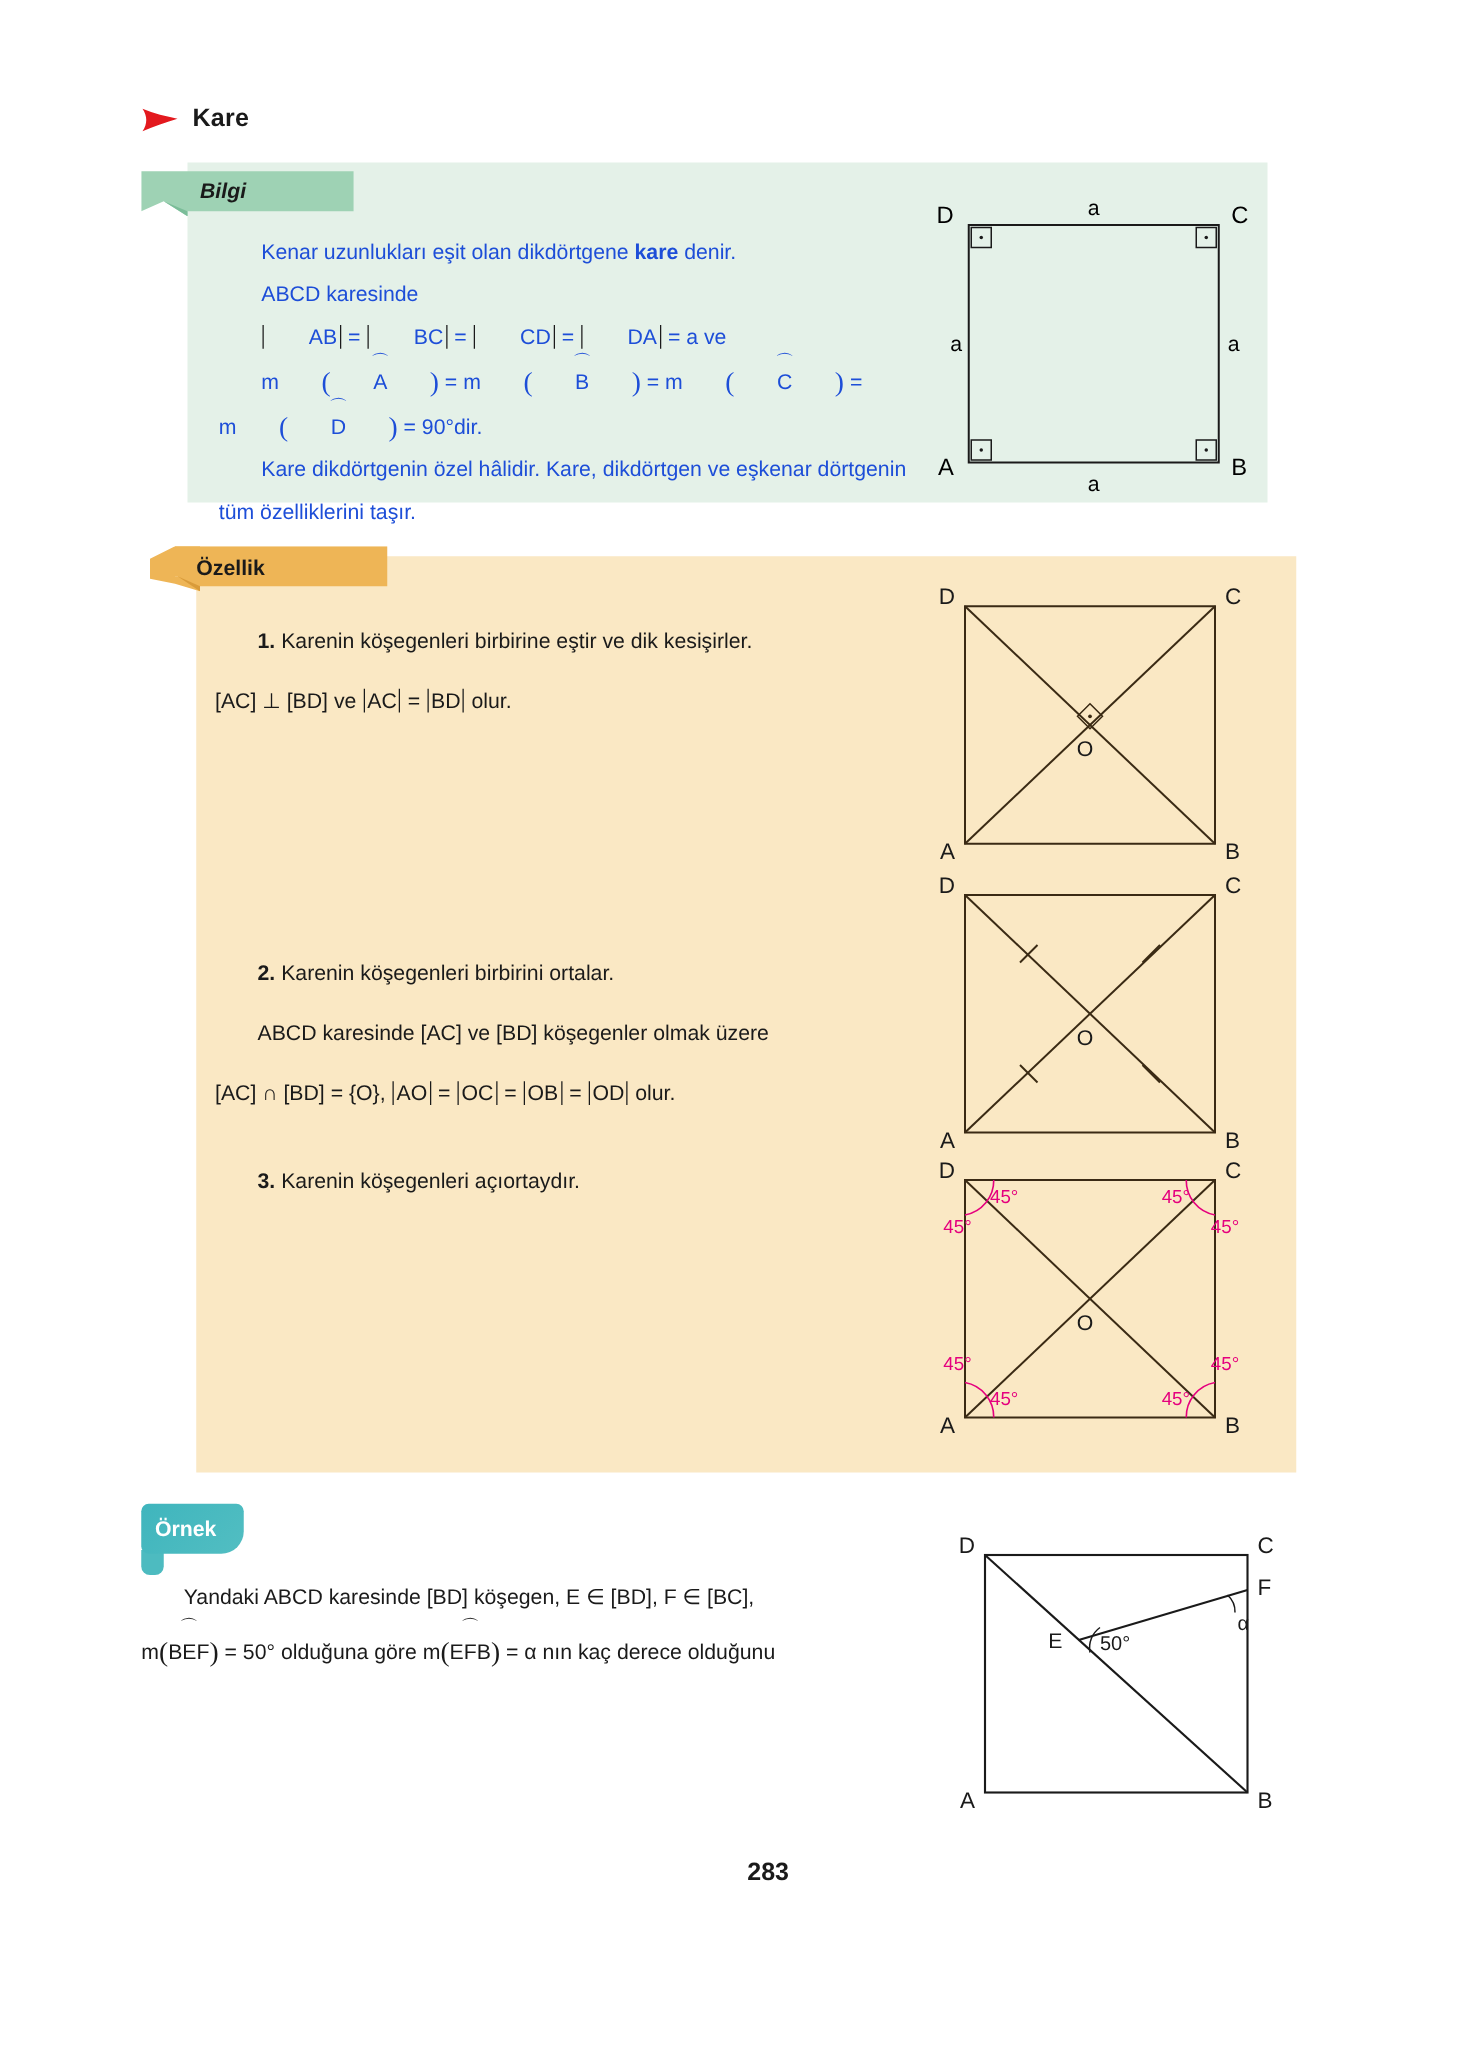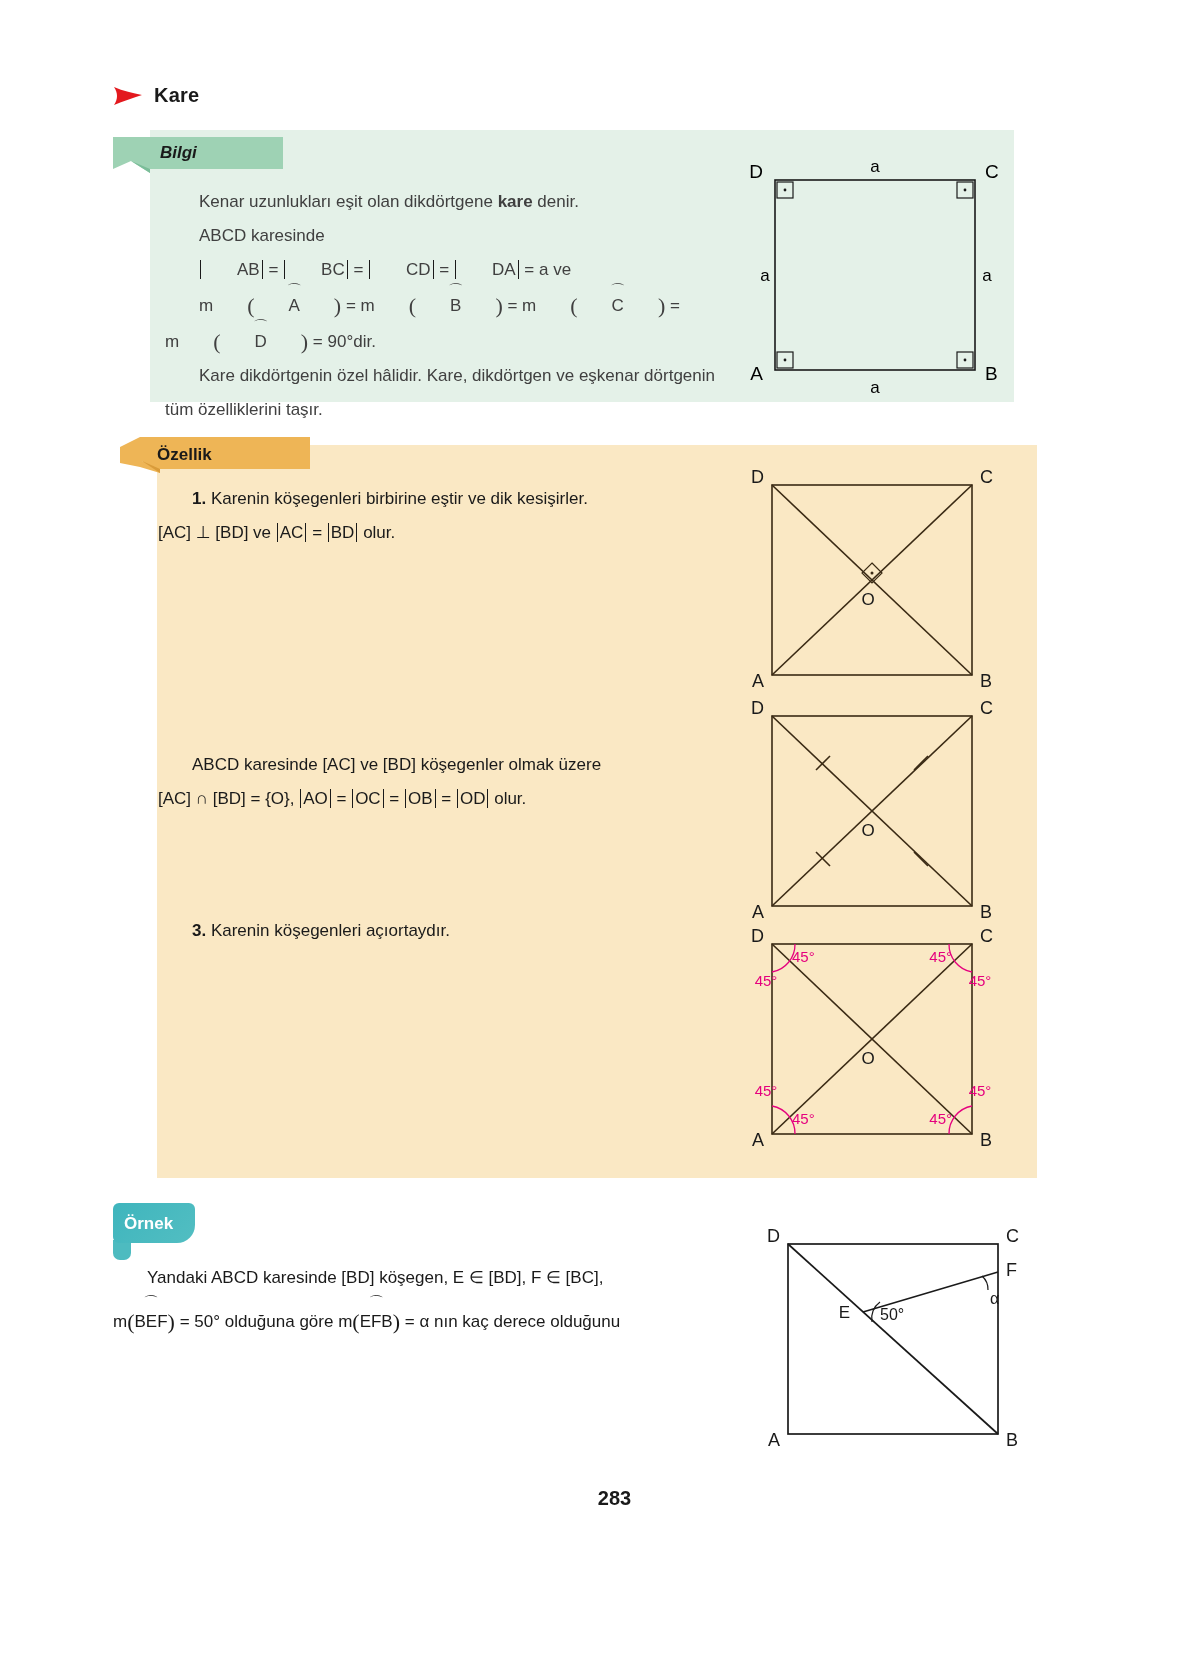--- a/index.html
+++ b/index.html
@@ -65,26 +65,26 @@
   }
   .bilgi-label {
     left: 160px;
     top: 137px;
     height: 30px;
     padding-left: 0;
     font-style: italic;
   }
   .bilgi-text {
     position: absolute;
-    left: 165px;
+    left: 175px;
     top: 185px;
     width: 560px;
     font-size: 17px;
     line-height: 34px;
-    color: #404040;
+    color: #1d4ed8;
   }
   .bilgi-text p { margin: 0; }
   .indent { text-indent: 34px; }
 
   
   .ozellik-box {
     position: absolute;
     left: 157px;
     top: 445px;
     width: 880px;
@@ -105,21 +105,21 @@
     height: 32px;
     padding-left: 0;
   }
   .prop-text {
     position: absolute;
     font-size: 17px;
     line-height: 34px;
     color: #1a1a1a;
     width: 545px;
   }
-  .prop-text p { margin: 0; }
+  .prop-text p { margin: 14px; }
   .prop-1 { left: 158px; top: 482px; }
   .prop-2 { left: 158px; top: 748px; }
   .prop-3 { left: 158px; top: 914px; }
 
   
   .ornek-tag {
     position: absolute;
     left: 113px;
     top: 1203px;
     width: 82px;
@@ -282,20 +282,21 @@
   <polygon points="22,24 40,32 40,36" fill="#d99b3a"></polygon>
 </svg>
 <div class="tab-label ozellik-label">Özellik</div>
 
 <div class="prop-text prop-1">
   <p class="indent"><b>1.</b><span> Karenin köşegenleri birbirine eştir ve dik kesişirler.</span></p>
   <p><span>[AC] ⊥ [BD] ve </span><span class="abs">AC</span><span> = </span><span class="abs">BD</span><span> olur.</span></p>
 </div>
 
 <div class="prop-text prop-2">
+  <p class="indent"><b>2.</b><span> Karenin köşegenleri birbirini ortalar.</span></p>
   <p class="indent">ABCD karesinde [AC] ve [BD] köşegenler olmak üzere</p>
   <p><span>[AC] ∩ [BD] = {O}, </span><span class="abs">AO</span><span> = </span><span class="abs">OC</span><span> = </span><span class="abs">OB</span><span> = </span><span class="abs">OD</span><span> olur.</span></p>
 </div>
 
 <div class="prop-text prop-3">
   <p class="indent"><b>3.</b><span> Karenin köşegenleri açıortaydır.</span></p>
 </div>
 
 <svg class="figure fig-2" width="260" height="230" viewBox="0 0 260 230">
   <g stroke="#3a2a14" stroke-width="1.6" fill="none">

